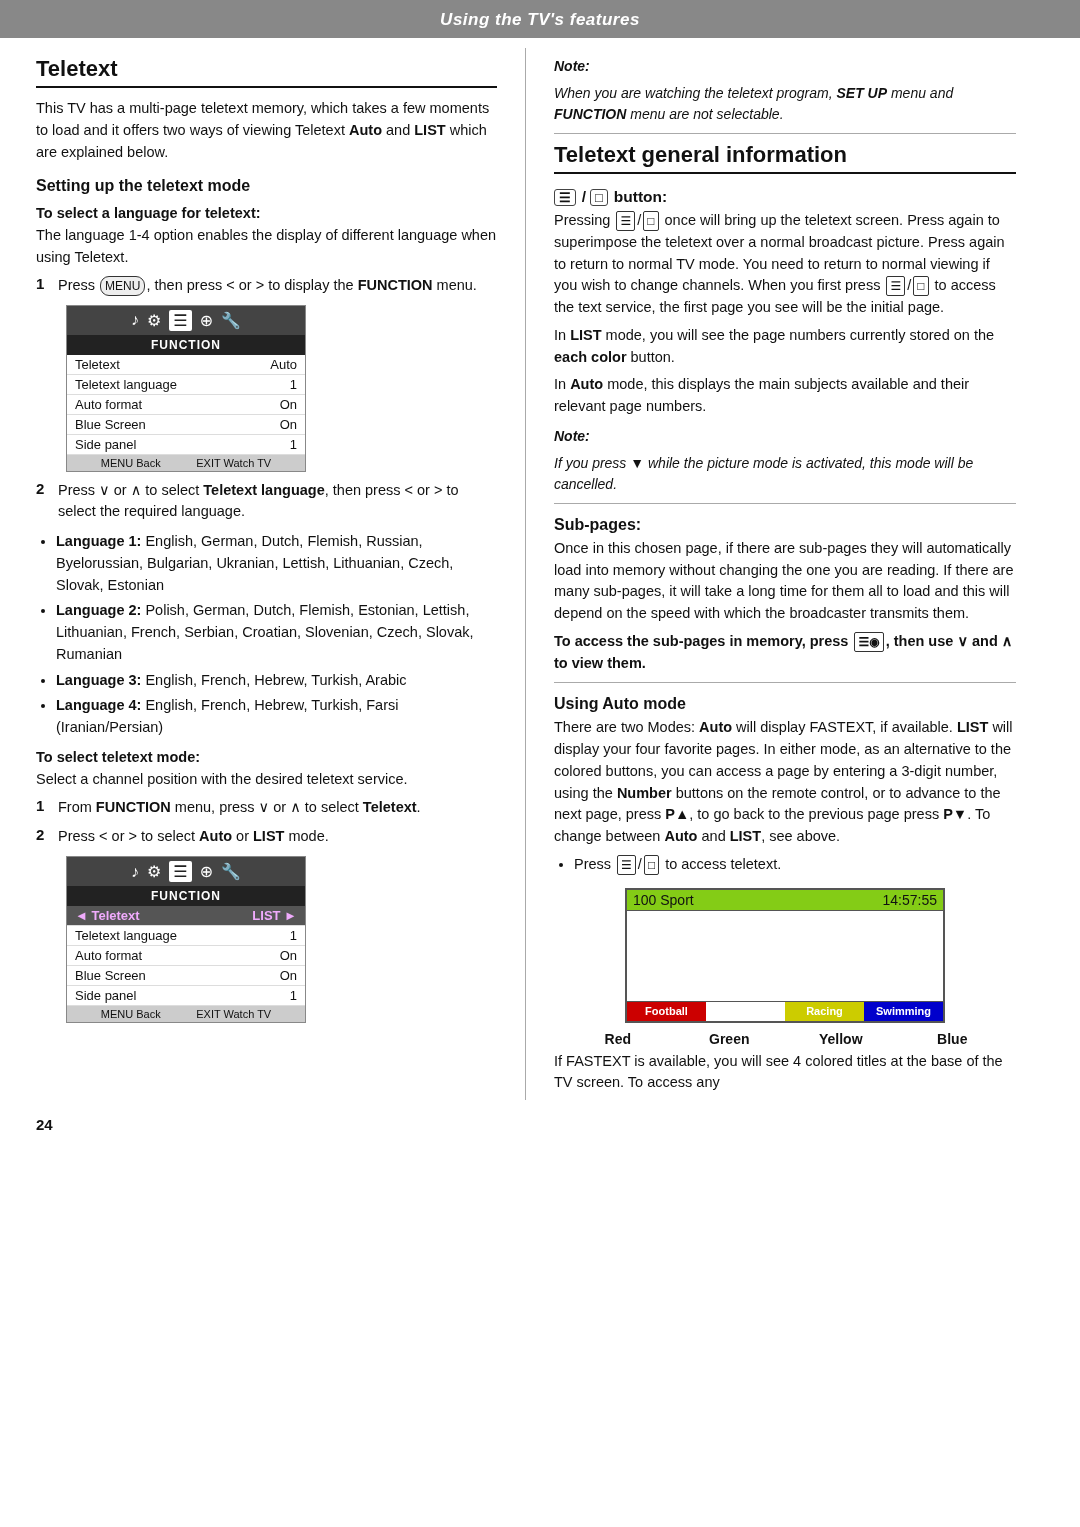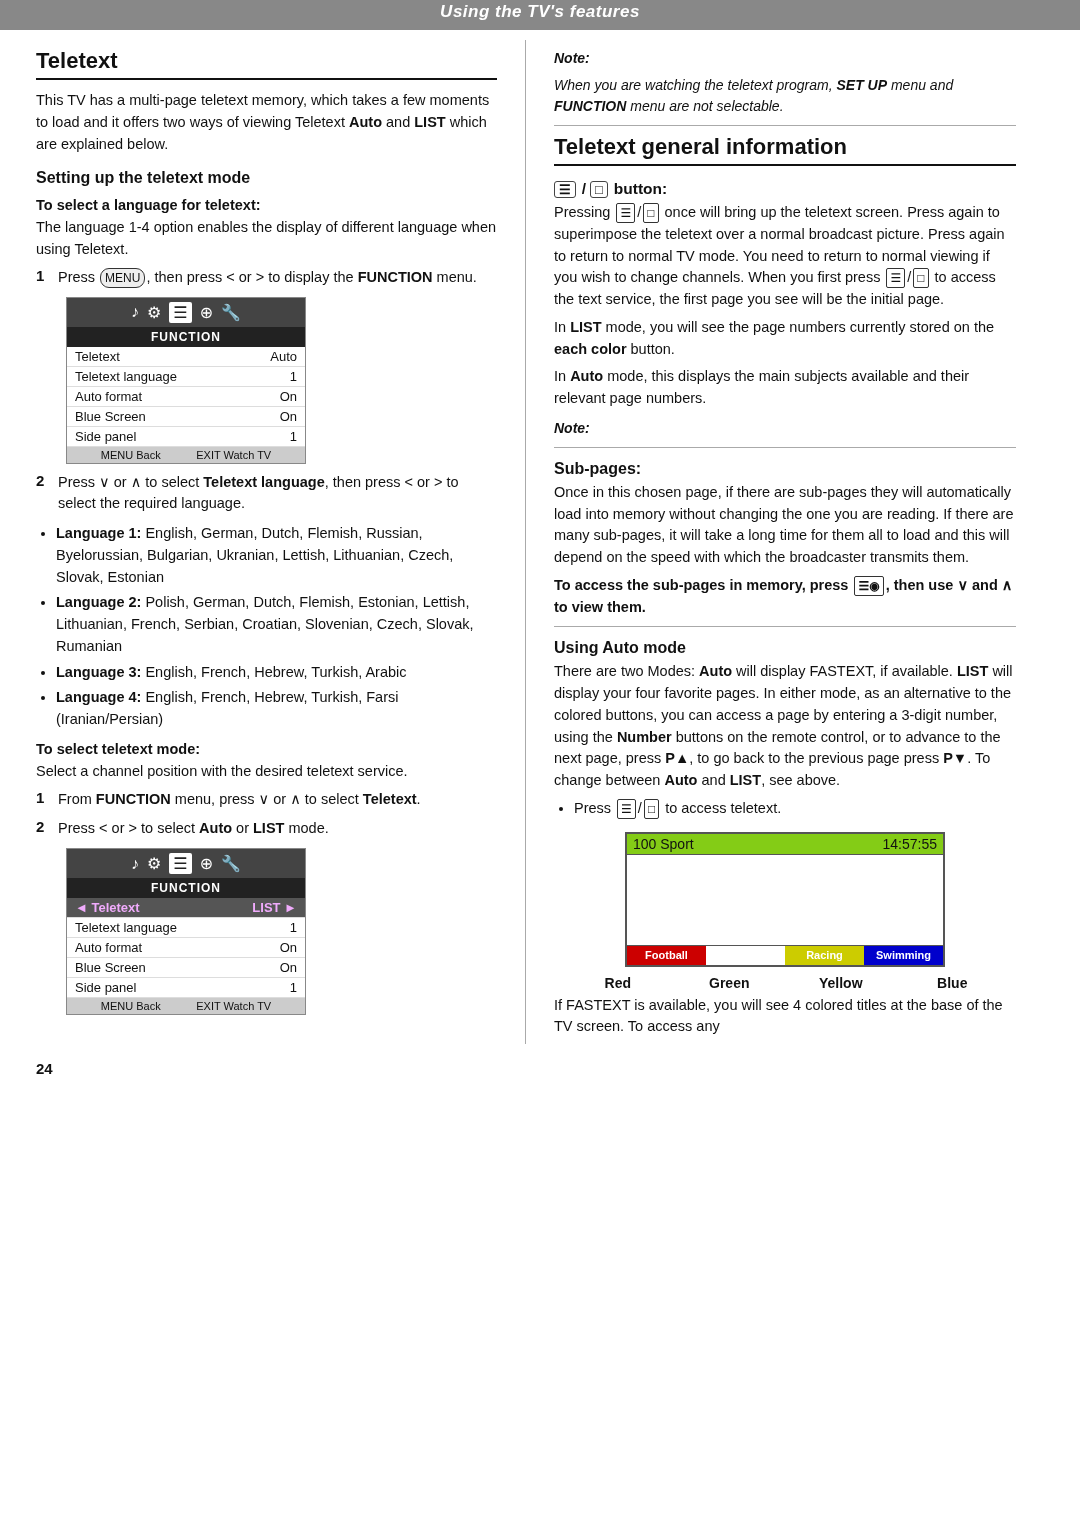--- a/index.html
+++ b/index.html
@@ -14,21 +14,21 @@
     .page {
       width: 1080px;
       min-height: 1527px;
       background: #fff;
       padding: 0;
     }
     
     .header-bar {
       background: #888;
       text-align: center;
-      padding: 2px 0 8px 0;
+      padding: 10px 0 8px 0;
       width: 100%;
     }
     .header-bar span {
       font-style: italic;
       font-weight: bold;
       font-size: 17px;
       color: #fff;
       letter-spacing: 0.5px;
     }
     
@@ -444,20 +444,23 @@
       </p>
       <p>
         In <strong>LIST</strong> mode, you will see the page numbers currently stored on the <strong>each color</strong> button.
       </p>
       <p>
         In <strong>Auto</strong> mode, this displays the main subjects available and their relevant page numbers.
       </p>
 
       <div class="note-block">
         <p class="note-label">Note:</p>
+        <p class="note-text">
+          <em>If you press ▼ while the picture mode is activated, this mode will be cancelled.</em>
+        </p>
       </div>
 
       <hr class="separator-line">
 
       <h2 class="sub-heading">Sub-pages:</h2>
 
       <p>
         Once in this chosen page, if there are sub-pages they will automatically load into memory without changing the one you are reading. If there are many sub-pages, it will take a long time for them all to load and this will depend on the speed with which the broadcaster transmits them.
       </p>
 

